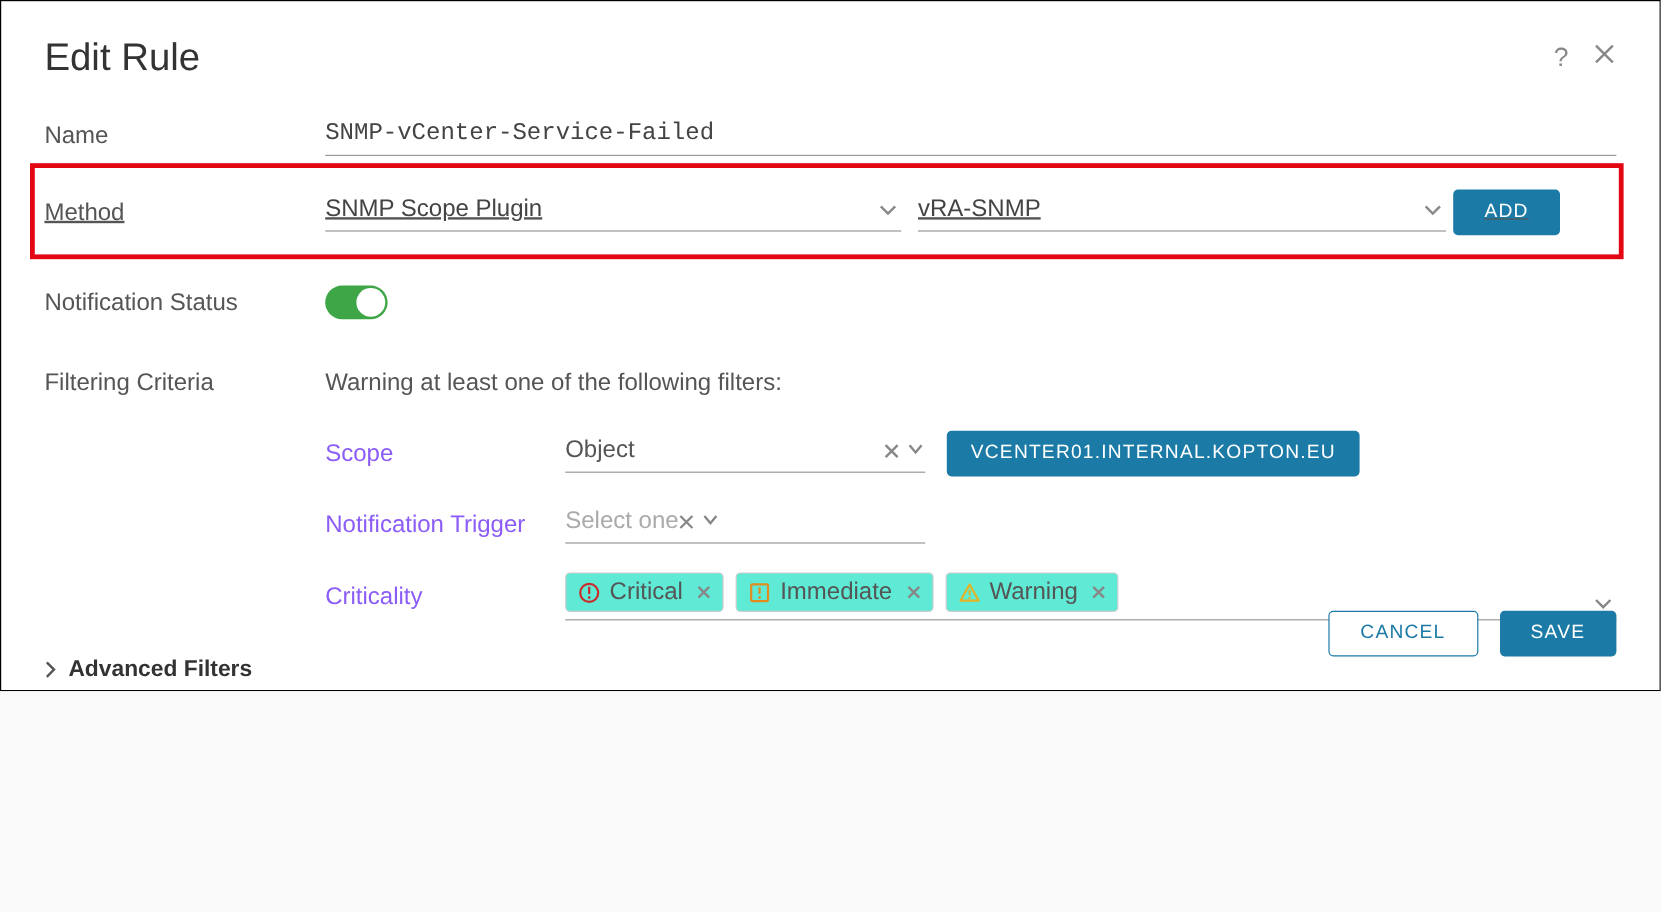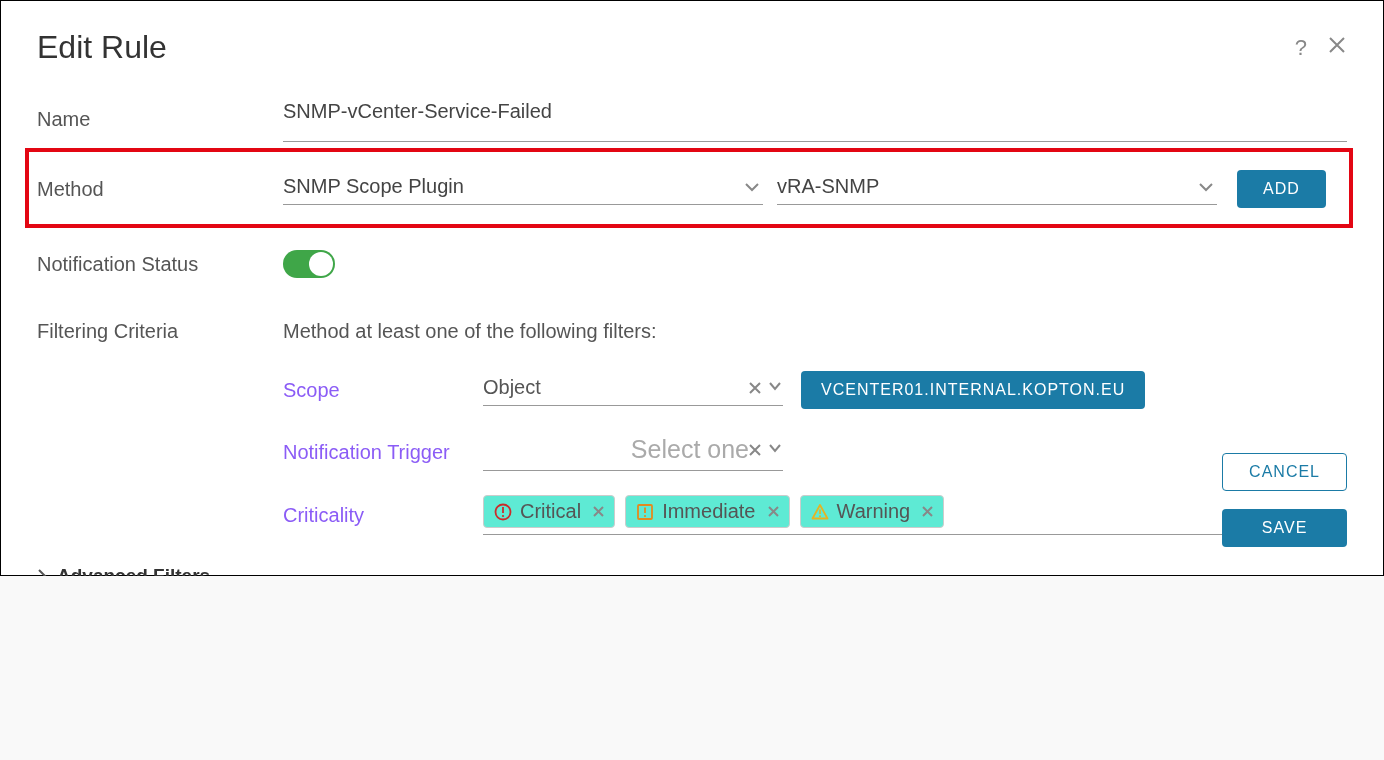--- a/index.html
+++ b/index.html
@@ -26,45 +26,46 @@
     font-size: 32px;
     font-weight: 300;
     color: #333;
   }
   .header-icons { display: flex; gap: 20px; color: #888; font-size: 22px; }
   .header-icons span { cursor: pointer; }
 
   .row {
     display: flex;
     align-items: center;
-    column-gap: 12px;
+    column-gap: 0;
     margin-bottom: 28px;
   }
   .label-col {
     width: 234px;
     font-size: 20px;
     color: #555;
     flex: 0 0 234px;
   }
   .value-col {
     flex: 1;
     display: flex;
     align-items: center;
   }
 
   .txt-input {
     width: 100%;
     border: none;
     border-bottom: 1px solid #999;
     font-size: 20px;
     font-weight: 300;
-    padding: 4px 0 18px 0;
+    padding: 4px 0 6px 0;
     color: #444;
     background: transparent;
     outline: none;
+    font-family: Liberation Mono, monospace;
   }
 
   
   .method-wrap {
     position: relative;
   }
   .highlight-box {
     position: absolute;
     left: -12px; right: -6px; top: -22px; bottom: -20px;
     border: 4px solid #e30613;
@@ -94,21 +95,21 @@
     padding: 0 26px;
     border: none;
     border-radius: 4px;
     cursor: pointer;
   }
   .btn.secondary {
     background: #fff;
     color: #1b7ba6;
     border: 1px solid #1b7ba6;
   }
-  .add-btn { margin-left: 20px; }
+  .add-btn { margin-left: 6px; }
 
   
   .toggle {
     width: 52px; height: 28px; border-radius: 14px;
     background: #3fa648; position: relative; cursor: pointer;
   }
   .toggle .knob {
     position: absolute; right: 2px; top: 2px;
     width: 24px; height: 24px; border-radius: 50%;
     background: #fff;
@@ -121,22 +122,22 @@
   .filter-sub {
     display: flex; align-items: center; margin-bottom: 24px;
   }
   .sub-label {
     width: 200px; font-size: 20px; color: #8b5cf6;
     flex: 0 0 200px;
   }
   .scope-dd { width: 300px; display: flex; align-items:center; justify-content:space-between;
     border-bottom:1px solid #999; font-size:20px; padding:2px 2px 6px 0; cursor:pointer; }
   .scope-dd .icons { color:#888; display:flex; gap:8px; font-size:16px; }
-  .trigger-dd { width: 300px; display: flex; align-items:center; justify-content:flex-end;
-    border-bottom:1px solid #999; font-size:25px; padding:2px 2px 6px 0; cursor:pointer; }
+  .trigger-dd { width: 300px; display: flex; align-items:center; justify-content:flex-start;
+    border-bottom:1px solid #999; font-size:20px; padding:2px 2px 6px 0; cursor:pointer; }
   .trigger-dd .ph { color:#aaa; }
   .trigger-dd .icons { color:#888; display:flex; gap:8px; font-size:16px; }
 
   .pill {
     display:inline-flex; align-items:center;
     background:#1b7ba6; color:#fff; font-size:16px; font-weight:500;
     letter-spacing:1px;
     padding: 10px 20px; border-radius:4px; margin-left:18px;
   }
 
@@ -164,21 +165,21 @@
   .adv {
     margin-top: 22px;
     display:flex; align-items:center; gap:10px;
     font-size:19px; font-weight:600; color:#333;
     cursor:pointer;
   }
   .adv .chev { font-size:16px; color:#555; }
 
   .footer {
     position:absolute; right:36px; bottom:28px;
-    display:flex; gap:18px;flex-direction:column;
+    display:flex; gap:18px;
   }
 
   svg { display:block; }
 </style>
 </head>
 <body>
 
 <div class="window">
 
   <div class="header">
@@ -193,21 +194,21 @@
     </div>
   </div>
 
   <div class="row">
     <div class="label-col">Name</div>
     <div class="value-col">
       <input class="txt-input" value="SNMP-vCenter-Service-Failed" style="">
     </div>
   </div>
 
-  <div class="row method-wrap" style="margin-bottom:42px;">
+  <div class="row method-wrap" style="margin-bottom:42px;text-decoration:underline;">
     <div class="highlight-box"></div>
     <div class="label-col">Method</div>
     <div class="value-col" style="gap:0;">
       <div class="dd dd-left">
         <span>SNMP Scope Plugin</span>
         <span class="chev">
           <svg width="14" height="10" viewBox="0 0 14 10">
               <path d="M1 2 L7 8 L13 2" stroke="#888" stroke-width="2" fill="none"></path>
             </svg>
         </span>
@@ -230,21 +231,21 @@
       <div class="toggle">
         <div class="knob"></div>
       </div>
     </div>
   </div>
 
   <div class="row" style="align-items:flex-start; margin-bottom:10px;">
     <div class="label-col">Filtering Criteria</div>
     <div class="value-col" style="display:block;">
 
-      <div class="filter-instruction">Method at least one of the following filters:</div>
+      <div class="filter-instruction">Warning at least one of the following filters:</div>
 
       <div class="filter-sub">
         <div class="sub-label">Scope</div>
         <div class="scope-dd">
           <span>Object</span>
           <span class="icons">
             <span>
               <svg width="12" height="12" viewBox="0 0 12 12">
                   <path d="M1 1 L11 11 M11 1 L1 11" stroke="#888" stroke-width="2" fill="none"></path>
                 </svg>

